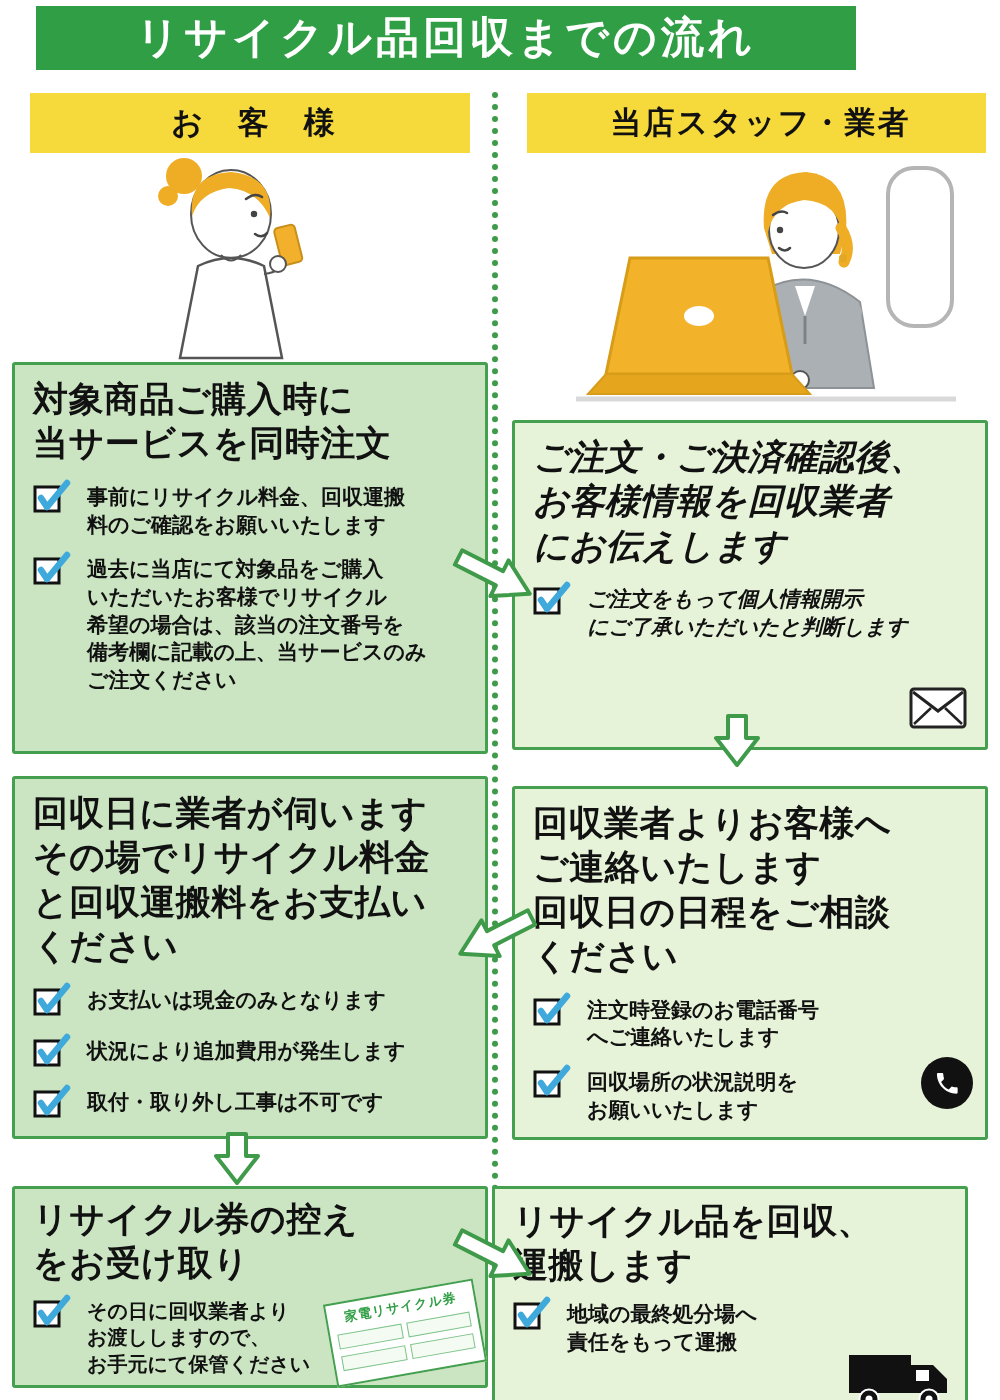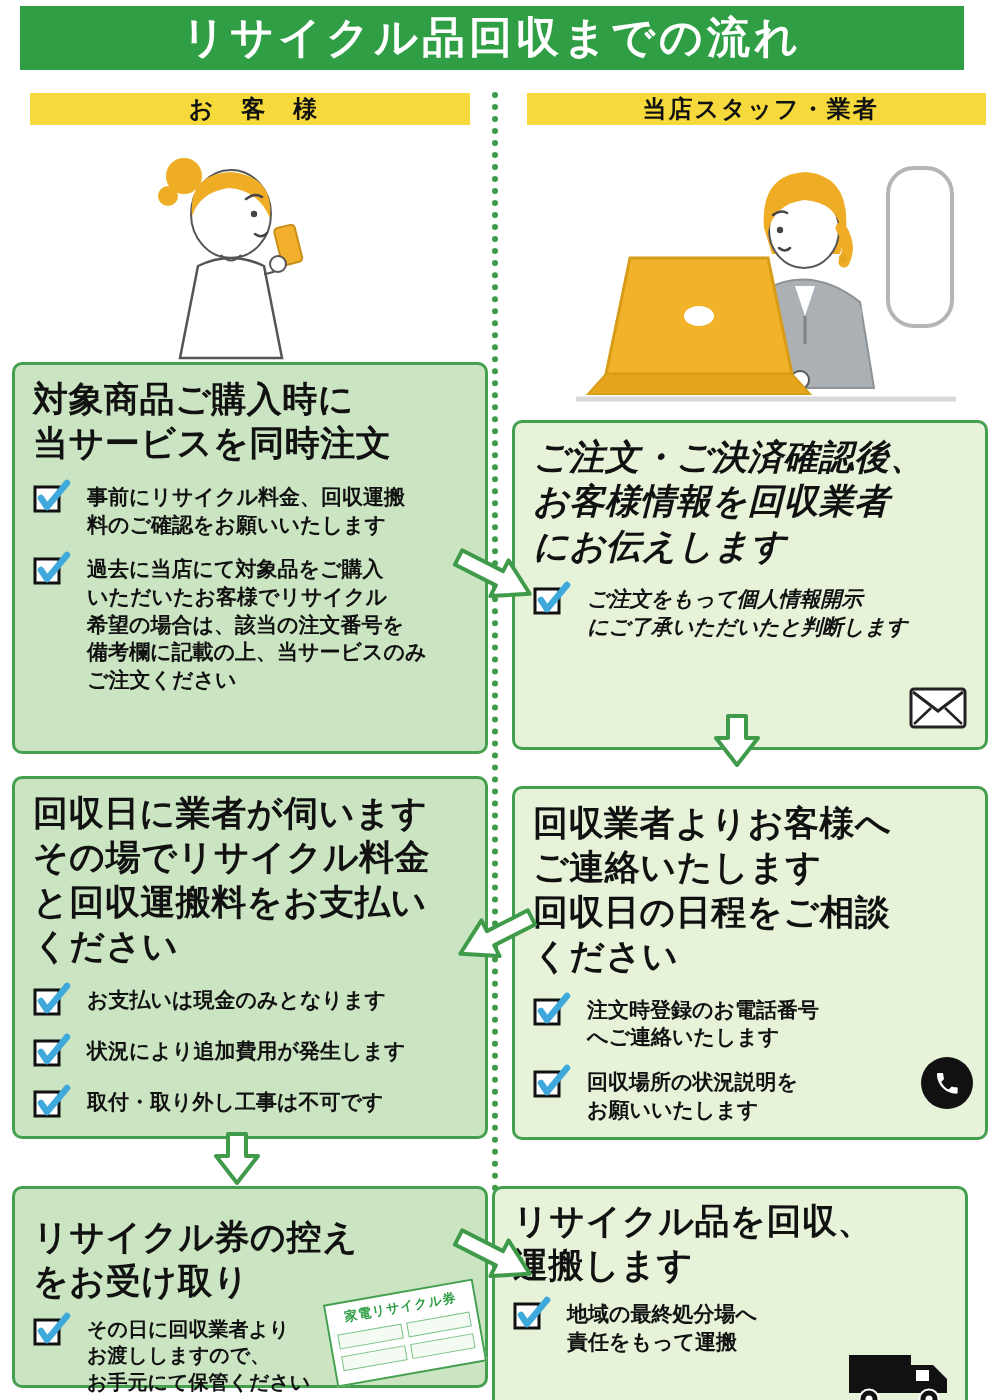--- a/index.html
+++ b/index.html
@@ -7,45 +7,45 @@
   body {
     position: relative;
     background: #ffffff;
     font-family: "Liberation Sans", "DejaVu Sans", sans-serif;
     color: #111;
     overflow: hidden;
   }
   .abs { position: absolute; }
 
   .banner {
-    left: 20px; top: 6px; width: 944px; height: 64px;
+    left: 36px; top: 6px; width: 820px; height: 64px;
     background: var(--banner-green, #2f9e44);
     color: #fff;
     display: flex; align-items: center; justify-content: center;
     font-size: 43px; font-weight: 800; letter-spacing: 4px;
   }
 
   .col-header {
-    top: 93px; height: 32px;
+    top: 93px; height: 60px;
     background: var(--header-yellow, #f6d93a);
     display: flex; align-items: center; justify-content: center;
-    font-size: 24px; font-weight: 800; letter-spacing: 2px; padding-left: 8px;
+    font-size: 31px; font-weight: 800; letter-spacing: 2px; padding-left: 8px;
   }
   .col-header.left  { left: 30px;  width: 440px; }
   .col-header.right { left: 527px; width: 459px; }
 
   .divider {
     left: 492px; top: 92px; height: 1304px; width: 0;
     border-left: 6px dotted var(--arrow-green, #3f9a4a);
   }
 
   .flow-box {
     position: absolute;
     border: 3px solid var(--box-border, #44a04e);
-    border-radius: 10px;
+    border-radius: 3px;
     padding: 12px 18px 10px 18px;
   }
   .left-bg  { background: var(--left-box-bg, #cbe5c2); }
   .right-bg { background: var(--right-box-bg, #e6f3d9); }
 
   .box-title {
     font-size: 35px; font-weight: 800; line-height: 1.27;
     white-space: pre-line; letter-spacing: 0.5px; margin-bottom: 8px;
   }
   .check-item { display: flex; align-items: flex-start; gap: 16px; margin-top: 13px; }
@@ -232,21 +232,21 @@
     </span>
     <span class="check-text">回収場所の状況説明を
 お願いいたします</span>
   </div>
   <svg class="corner-icon" style="right:10px; bottom:26px;" width="56" height="56" viewBox="0 0 56 56">
     <circle cx="28" cy="28" r="26" fill="#111"></circle>
     <path transform="translate(14.5,14.5) scale(1.15)" fill="#fff" d="M6.62 10.79c1.44 2.83 3.76 5.14 6.59 6.59l2.2-2.21c.27-.27.67-.36 1.02-.24 1.12.37 2.33.57 3.57.57.55 0 1 .45 1 1V20c0 .55-.45 1-1 1-9.39 0-17-7.61-17-17 0-.55.45-1 1-1h3.5c.55 0 1 .45 1 1 0 1.25.2 2.45.57 3.57.11.35.03.74-.25 1.02l-2.2 2.2z"></path>
   </svg>
 </section>
 
-<section class="flow-box left-bg" style="left:12px; top:1186px; width:476px; height:202px; padding-top:26px;">
+<section class="flow-box left-bg" style="left:12px; top:1186px; width:476px; height:202px; padding-top:8px;">
   <h2 class="box-title">リサイクル券の控え
 をお受け取り</h2>
   <div class="check-item" style="margin-top:6px;">
     <span class="cbx">
       <svg width="38" height="34" viewBox="0 0 38 34">
           <rect x="2" y="8" width="24" height="24" fill="#fff" stroke="#111" stroke-width="3"></rect>
           <path d="M8 19 L14 28 L34 4" fill="none" stroke="#3fa9dc" stroke-width="6.5" stroke-linecap="round" stroke-linejoin="round"></path>
         </svg>
     </span>
     <span class="check-text" style="font-size:20px;">その日に回収業者より

